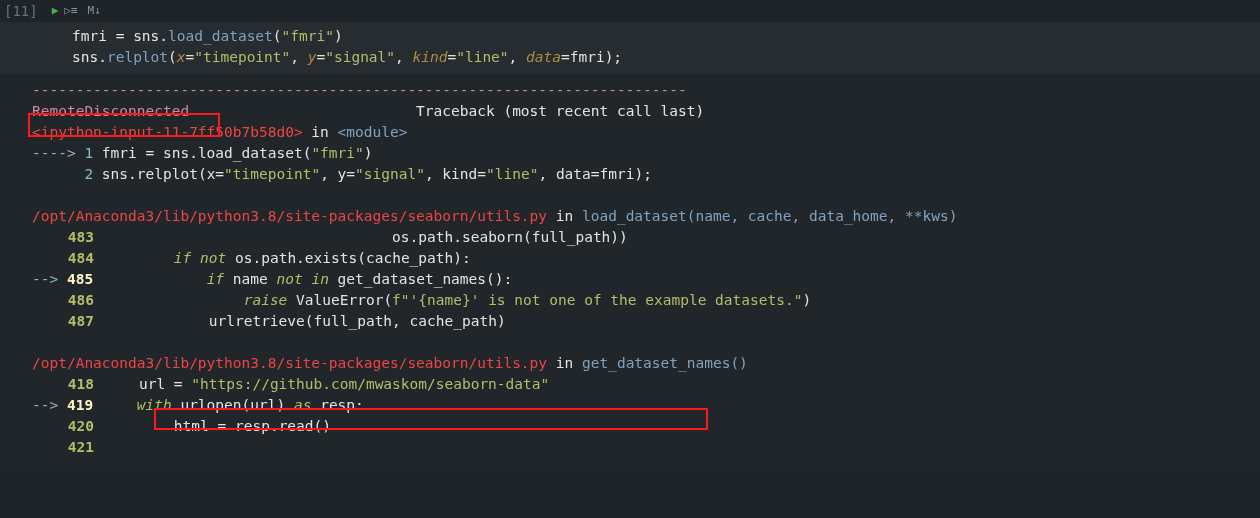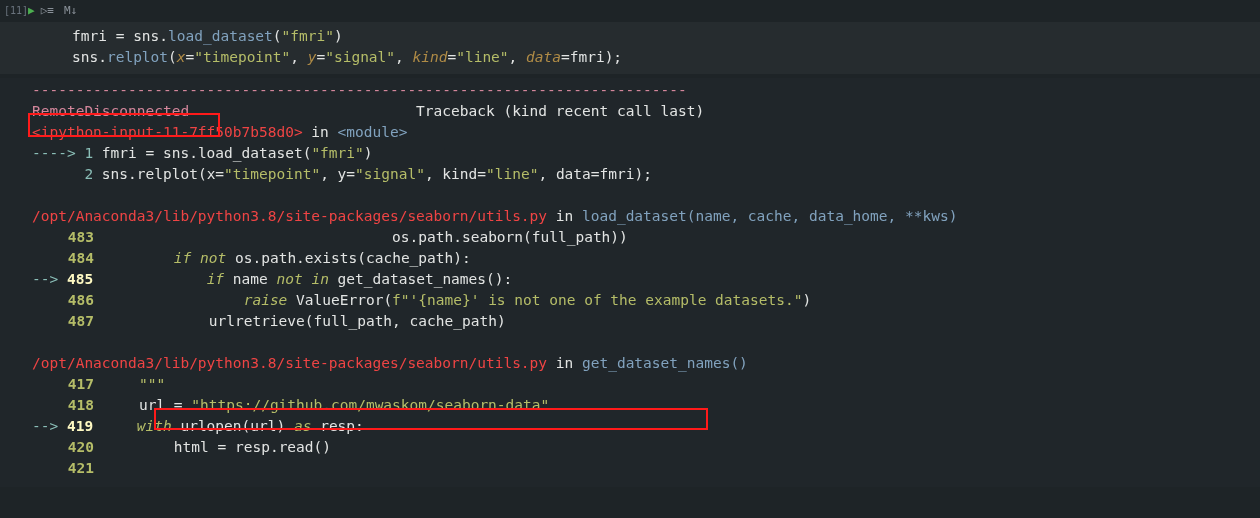--- a/index.html
+++ b/index.html
@@ -15,21 +15,22 @@
   }
   .cell-header {
     display: flex;
     align-items: center;
     height: 22px;
     padding-left: 4px;
     background: #1e2427;
   }
   .prompt {
     color: #6a737d;
-    font-size: 10px;
+    font-size: 14px;
+    margin-right: 14px;
   }
   .run-icon { color: #4CAF50; font-size: 11px; margin-right: 6px; }
   .runall-icon { color: #8a9199; font-size: 11px; margin-right: 10px; }
   .md-label { color: #8a9199; font-size: 11px; }
   .code-area {
     background: #262c2f;
     padding: 4px 0 6px 0;
     margin-bottom: 4px;
   }
   .code-line, .out-line {
@@ -78,34 +79,33 @@
     <span class="md-label">M↓</span>
   </div>
 
   <div class="code-area" id="code-area">
       <div class="code-line"><span class="gutter"></span><span class="tk-var">fmri </span><span class="tk-op">= </span><span class="tk-var">sns</span><span class="tk-op">.</span><span class="tk-fn">load_dataset</span><span class="tk-paren">(</span><span class="tk-str">"fmri"</span><span class="tk-paren">)</span></div>
       <div class="code-line"><span class="gutter"></span><span class="tk-var">sns</span><span class="tk-op">.</span><span class="tk-fn">relplot</span><span class="tk-paren">(</span><span class="tk-arg">x</span><span class="tk-op">=</span><span class="tk-str">"timepoint"</span><span class="tk-op">, </span><span class="tk-arg">y</span><span class="tk-op">=</span><span class="tk-str">"signal"</span><span class="tk-op">, </span><span class="tk-arg">kind</span><span class="tk-op">=</span><span class="tk-str">"line"</span><span class="tk-op">, </span><span class="tk-arg">data</span><span class="tk-op">=</span><span class="tk-var">fmri</span><span class="tk-paren">)</span><span class="tk-op">;</span></div>
     </div>
 
   <div class="output-area" id="output-area">
       <div class="out-line"><span class="tk-err">---------------------------------------------------------------------------</span></div>
-      <div class="out-line"><span class="tk-err">RemoteDisconnected</span><span class="tk-white">                          Traceback (kind recent call last)</span></div>
+      <div class="out-line"><span class="tk-err">RemoteDisconnected</span><span class="tk-white">                          Traceback (most recent call last)</span></div>
       <div class="out-line"><span class="tk-path">&lt;ipython-input-11-7ff50b7b58d0&gt;</span><span class="tk-white"> in </span><span class="tk-mod">&lt;module&gt;</span></div>
       <div class="out-line"><span class="tk-gt">----&gt; 1 </span><span class="tk-white">fmri </span><span class="tk-op">=</span><span class="tk-white"> sns</span><span class="tk-op">.</span><span class="tk-white">load_dataset</span><span class="tk-paren">(</span><span class="tk-str">"fmri"</span><span class="tk-paren">)</span></div>
       <div class="out-line"><span class="tk-gt">      2 </span><span class="tk-white">sns</span><span class="tk-op">.</span><span class="tk-white">relplot</span><span class="tk-paren">(</span><span class="tk-white">x</span><span class="tk-op">=</span><span class="tk-str">"timepoint"</span><span class="tk-op">,</span><span class="tk-white"> y</span><span class="tk-op">=</span><span class="tk-str">"signal"</span><span class="tk-op">,</span><span class="tk-white"> kind</span><span class="tk-op">=</span><span class="tk-str">"line"</span><span class="tk-op">,</span><span class="tk-white"> data</span><span class="tk-op">=</span><span class="tk-white">fmri</span><span class="tk-paren">)</span><span class="tk-op">;</span></div>
       <div class="out-line"><span> </span></div>
       <div class="out-line"><span class="tk-path">/opt/Anaconda3/lib/python3.8/site-packages/seaborn/utils.py</span><span class="tk-white"> in </span><span class="tk-sig">load_dataset</span><span class="tk-sig">(name, cache, data_home, **kws)</span></div>
       <div class="out-line"><span class="olnum">483</span><span class="tk-white">                                 os</span><span class="tk-op">.</span><span class="tk-white">path</span><span class="tk-op">.</span><span class="tk-white">seaborn</span><span class="tk-paren">(</span><span class="tk-white">full_path</span><span class="tk-paren">))</span></div>
       <div class="out-line"><span class="olnum">484</span><span class="tk-white">        </span><span class="tk-kw2">if</span><span class="tk-white"> </span><span class="tk-kw2">not</span><span class="tk-white"> os</span><span class="tk-op">.</span><span class="tk-white">path</span><span class="tk-op">.</span><span class="tk-white">exists</span><span class="tk-paren">(</span><span class="tk-white">cache_path</span><span class="tk-paren">)</span><span class="tk-op">:</span></div>
       <div class="out-line"><span class="tk-gt">--&gt; </span><span class="tk-num">485</span><span> </span><span class="tk-white">            </span><span class="tk-kw2">if</span><span class="tk-white"> name </span><span class="tk-kw2">not</span><span class="tk-white"> </span><span class="tk-kw2">in</span><span class="tk-white"> get_dataset_names</span><span class="tk-paren">()</span><span class="tk-op">:</span></div>
       <div class="out-line"><span class="olnum">486</span><span class="tk-white">                </span><span class="tk-kw2">raise</span><span class="tk-white"> ValueError</span><span class="tk-paren">(</span><span class="tk-str">f"'{name}' is not one of the example datasets."</span><span class="tk-paren">)</span></div>
       <div class="out-line"><span class="olnum">487</span><span class="tk-white">            urlretrieve</span><span class="tk-paren">(</span><span class="tk-white">full_path</span><span class="tk-op">,</span><span class="tk-white"> cache_path</span><span class="tk-paren">)</span></div>
       <div class="out-line"><span> </span></div>
       <div class="out-line"><span class="tk-path">/opt/Anaconda3/lib/python3.8/site-packages/seaborn/utils.py</span><span class="tk-white"> in </span><span class="tk-sig">get_dataset_names</span><span class="tk-sig">()</span></div>
-      <div class="out-line"><span class="olnum">417</span><span class="tk-str">    """</span></div>
       <div class="out-line"><span class="olnum">418</span><span class="tk-white">    url </span><span class="tk-op">=</span><span class="tk-white"> </span><span class="tk-str">"https://github.com/mwaskom/seaborn-data"</span></div>
       <div class="out-line"><span class="tk-gt">--&gt; </span><span class="tk-num">419</span><span> </span><span class="tk-white">    </span><span class="tk-kw2">with</span><span class="tk-white"> urlopen</span><span class="tk-paren">(</span><span class="tk-white">url</span><span class="tk-paren">)</span><span class="tk-white"> </span><span class="tk-kw2">as</span><span class="tk-white"> resp</span><span class="tk-op">:</span></div>
       <div class="out-line"><span class="olnum">420</span><span class="tk-white">        html </span><span class="tk-op">=</span><span class="tk-white"> resp</span><span class="tk-op">.</span><span class="tk-white">read</span><span class="tk-paren">()</span></div>
       <div class="out-line"><span class="olnum">421</span><span class="tk-white"> </span></div>
     </div>
 
   <div class="hl-box1" id="hl1" style="left: 28px; top: 113px; width: 192px; height: 24px;"></div>
   <div class="hl-box1" id="hl2" style="left: 154px; top: 408px; width: 554px; height: 22px;"></div>
 </div>
 

